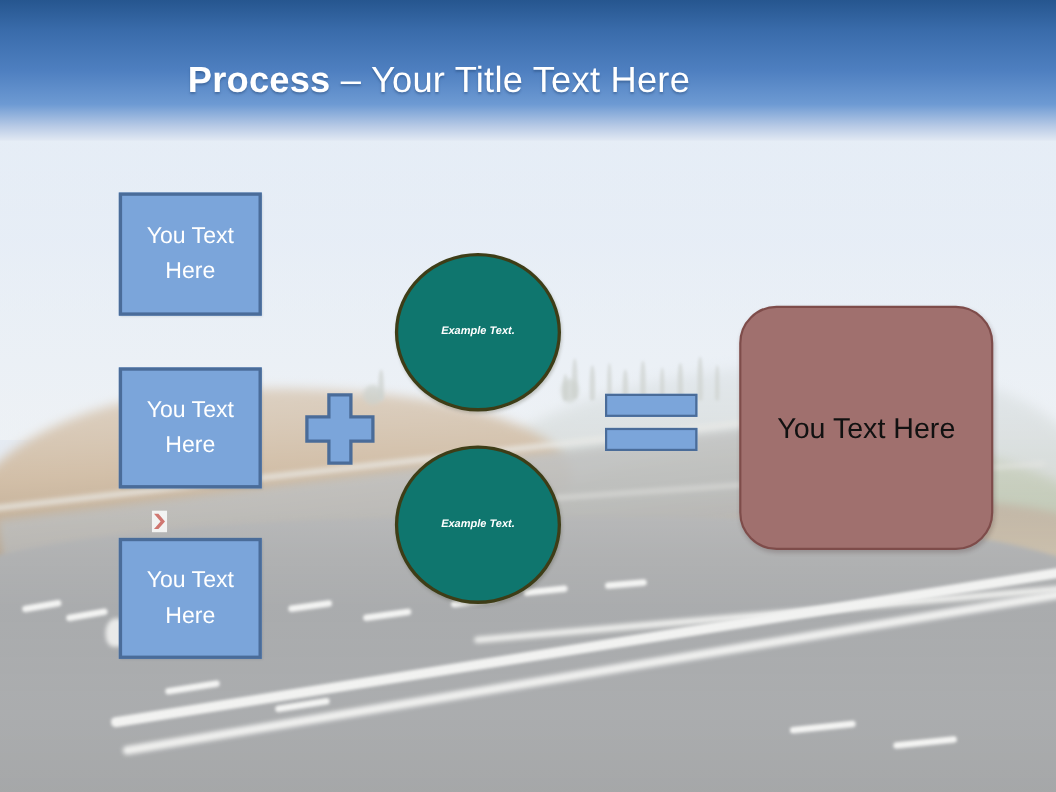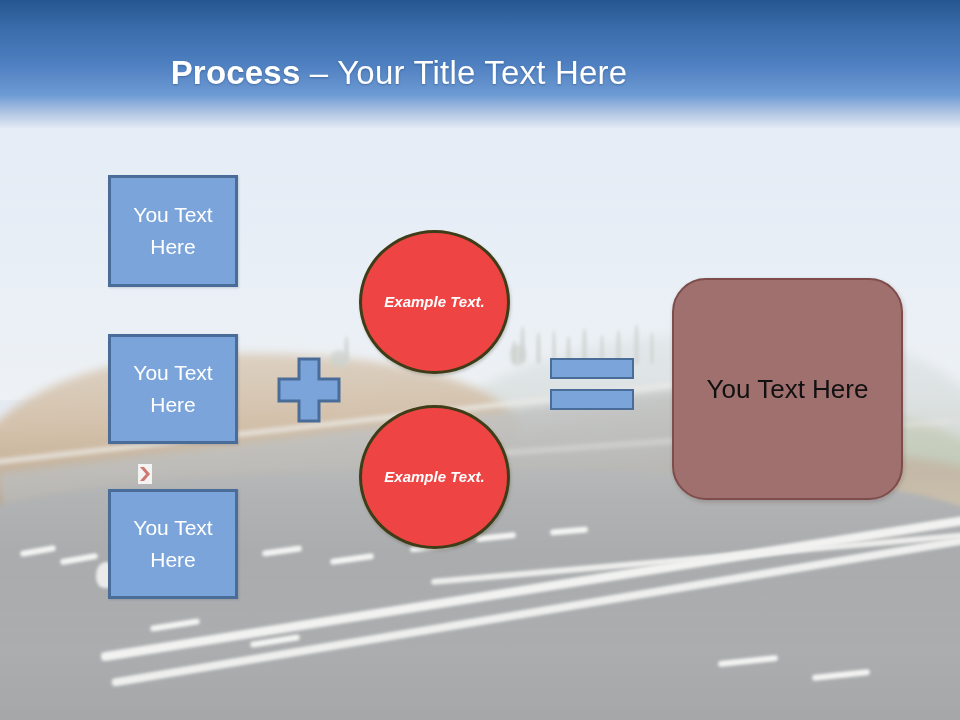--- a/index.html
+++ b/index.html
@@ -221,26 +221,26 @@
     justify-content: center;
     box-shadow: 1px 1px 2px rgba(40,60,90,.18);
   }
   #txt-box-1 { left: 108px; top: 175px; width: 130px; height: 112px; }
   #txt-box-2 { left: 108px; top: 334px; width: 130px; height: 110px; }
   #txt-box-3 { left: 108px; top: 489px; width: 130px; height: 110px; }
 
   .circle {
     position: absolute;
     width: 151px; height: 144px;
-    background: #ef4444;
+    background: #0f766e;
     border: 3px solid #3e3d17;
     box-sizing: border-box;
     border-radius: 50%;
     color: #ffffff;
-    font-size: 15px;
+    font-size: 10px;
     font-weight: bold;
     font-style: italic;
     line-height: 24px;
     text-align: center;
     display: flex;
     align-items: center;
     justify-content: center;
     box-shadow: 1px 2px 3px rgba(40,40,20,.22);
   }
   #circle-1 { left: 359px; top: 230px; }

